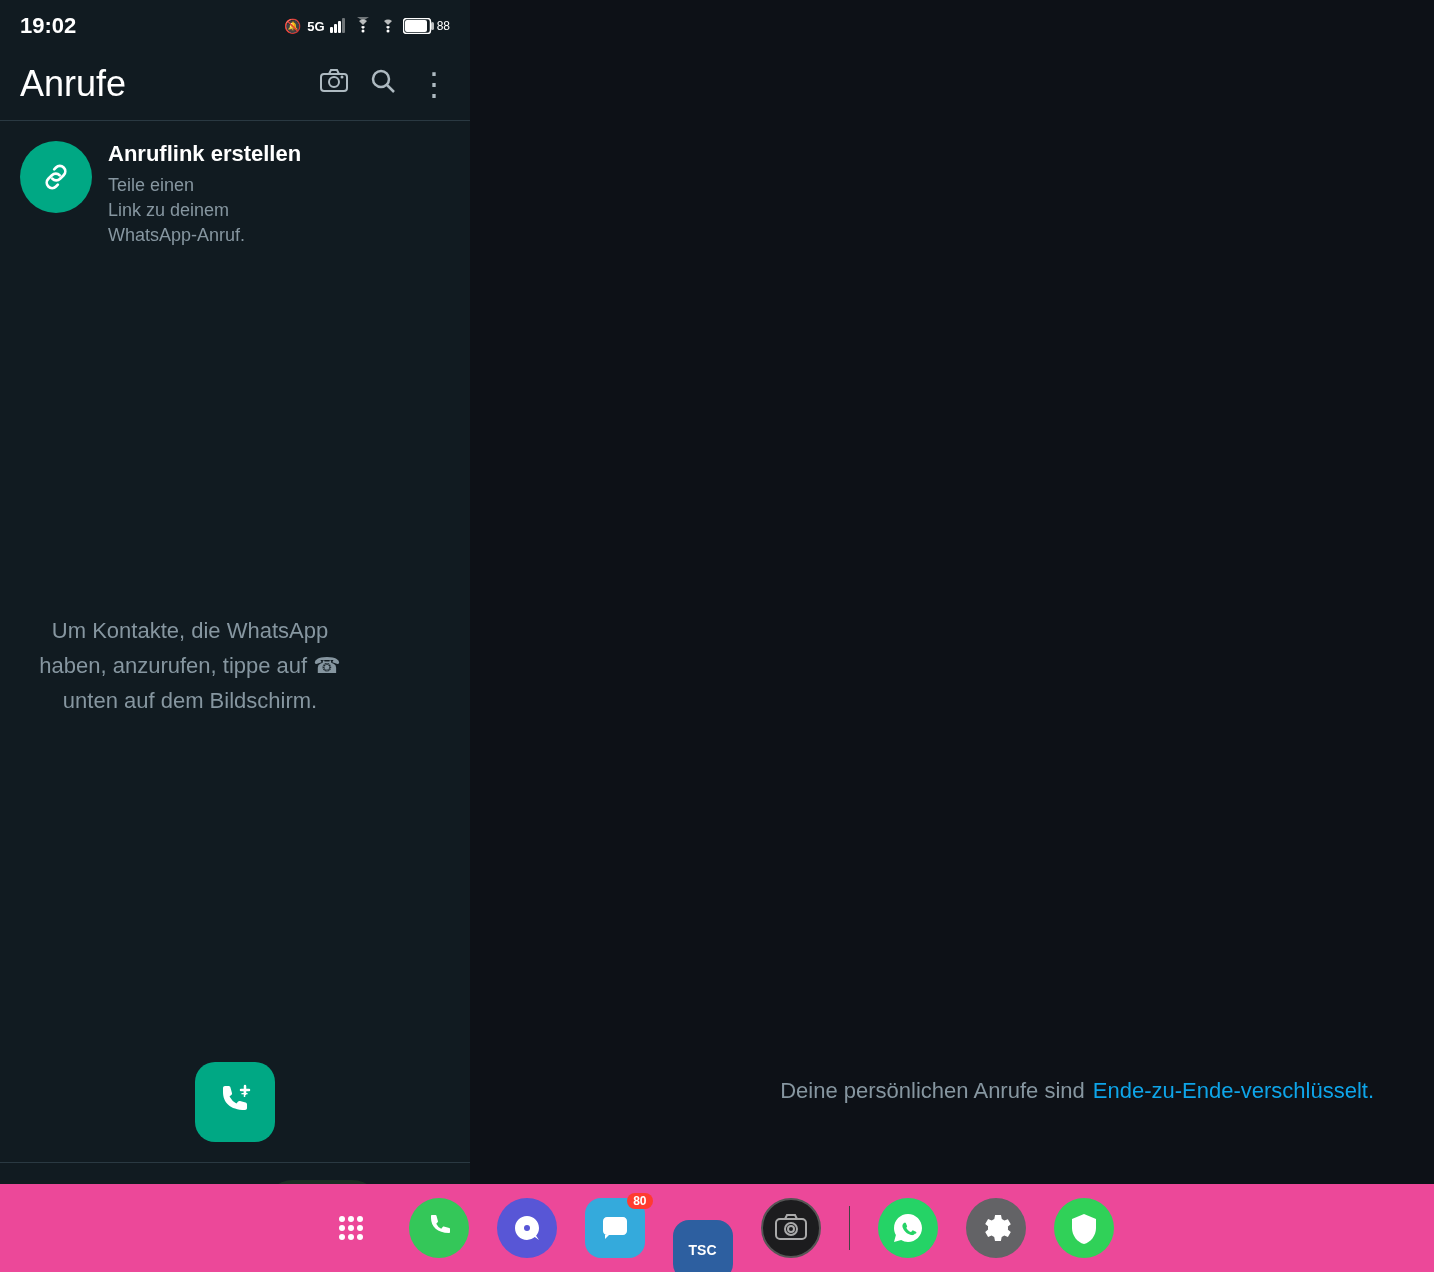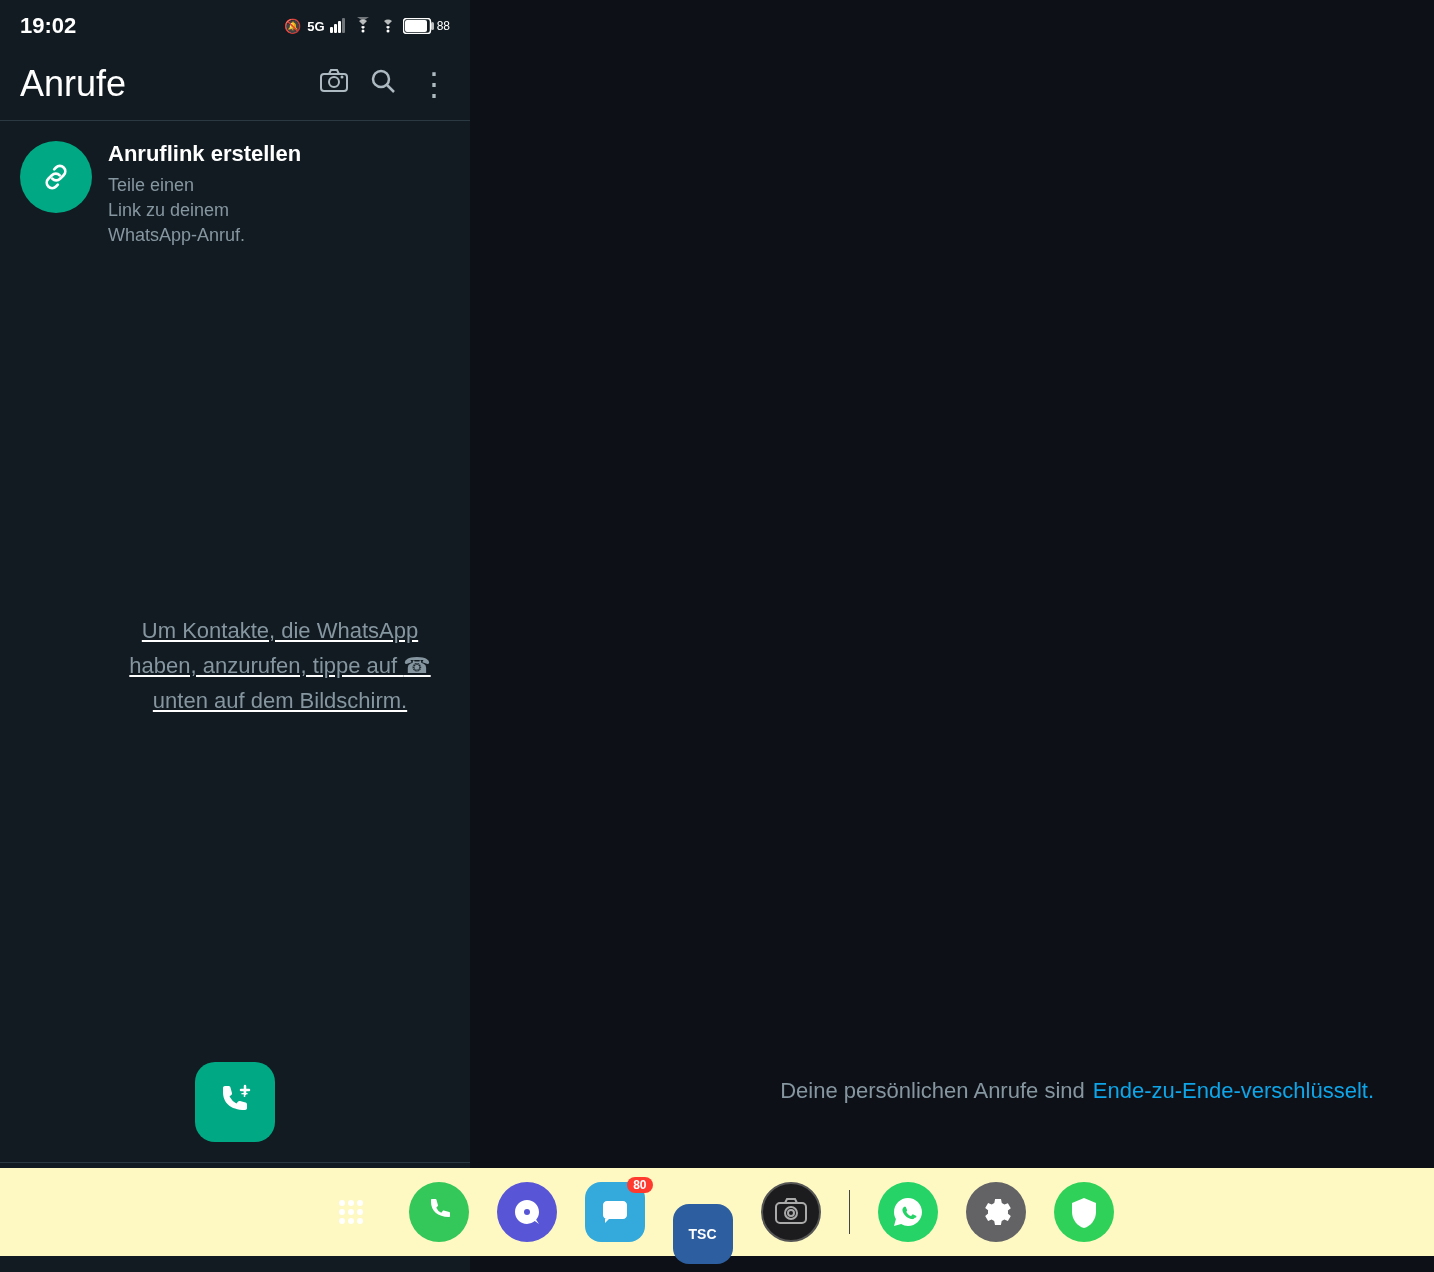--- a/index.html
+++ b/index.html
@@ -123,25 +123,24 @@
       font-size: 18px;
       color: #8696a0;
       line-height: 1.4;
     }
 
     
     .empty-state {
       flex: 1;
       display: flex;
       flex-direction: column;
-      align-items: flex-end;
+      align-items: flex-start;
       justify-content: center;
       padding: 20px;
       text-align: center;
-      text-decoration: underline;
     }
 
     .empty-state-text {
       font-size: 22px;
       color: #8696a0;
       line-height: 1.6;
       max-width: 340px;
     }
 
     
@@ -203,25 +202,25 @@
     }
 
     .nav-label.active {
       color: #ffffff;
       font-weight: 600;
     }
 
     
     .system-dock {
       position: absolute;
-      bottom: 16px;
+      bottom: 0;
       left: 0;
       width: 1434px;
       height: 88px;
-      background: #fef9c3;
+      background: #ec4899;
       display: flex;
       align-items: center;
       justify-content: center;
       gap: 28px;
     }
 
     .dock-item {
       width: 60px;
       height: 60px;
       border-radius: 50%;

